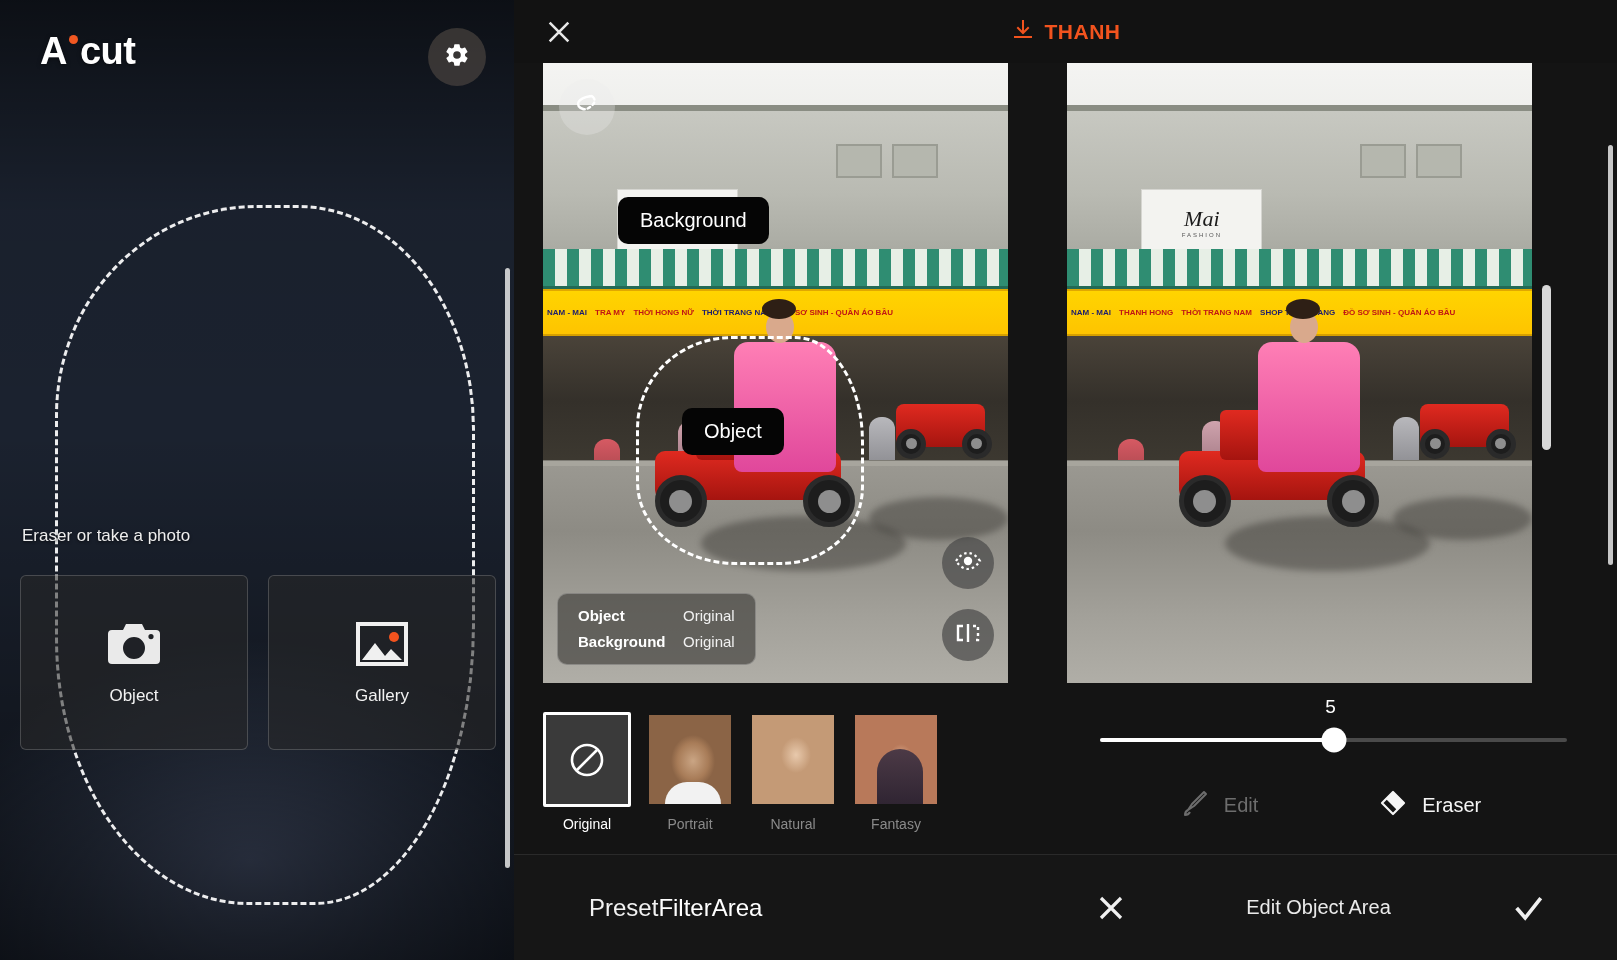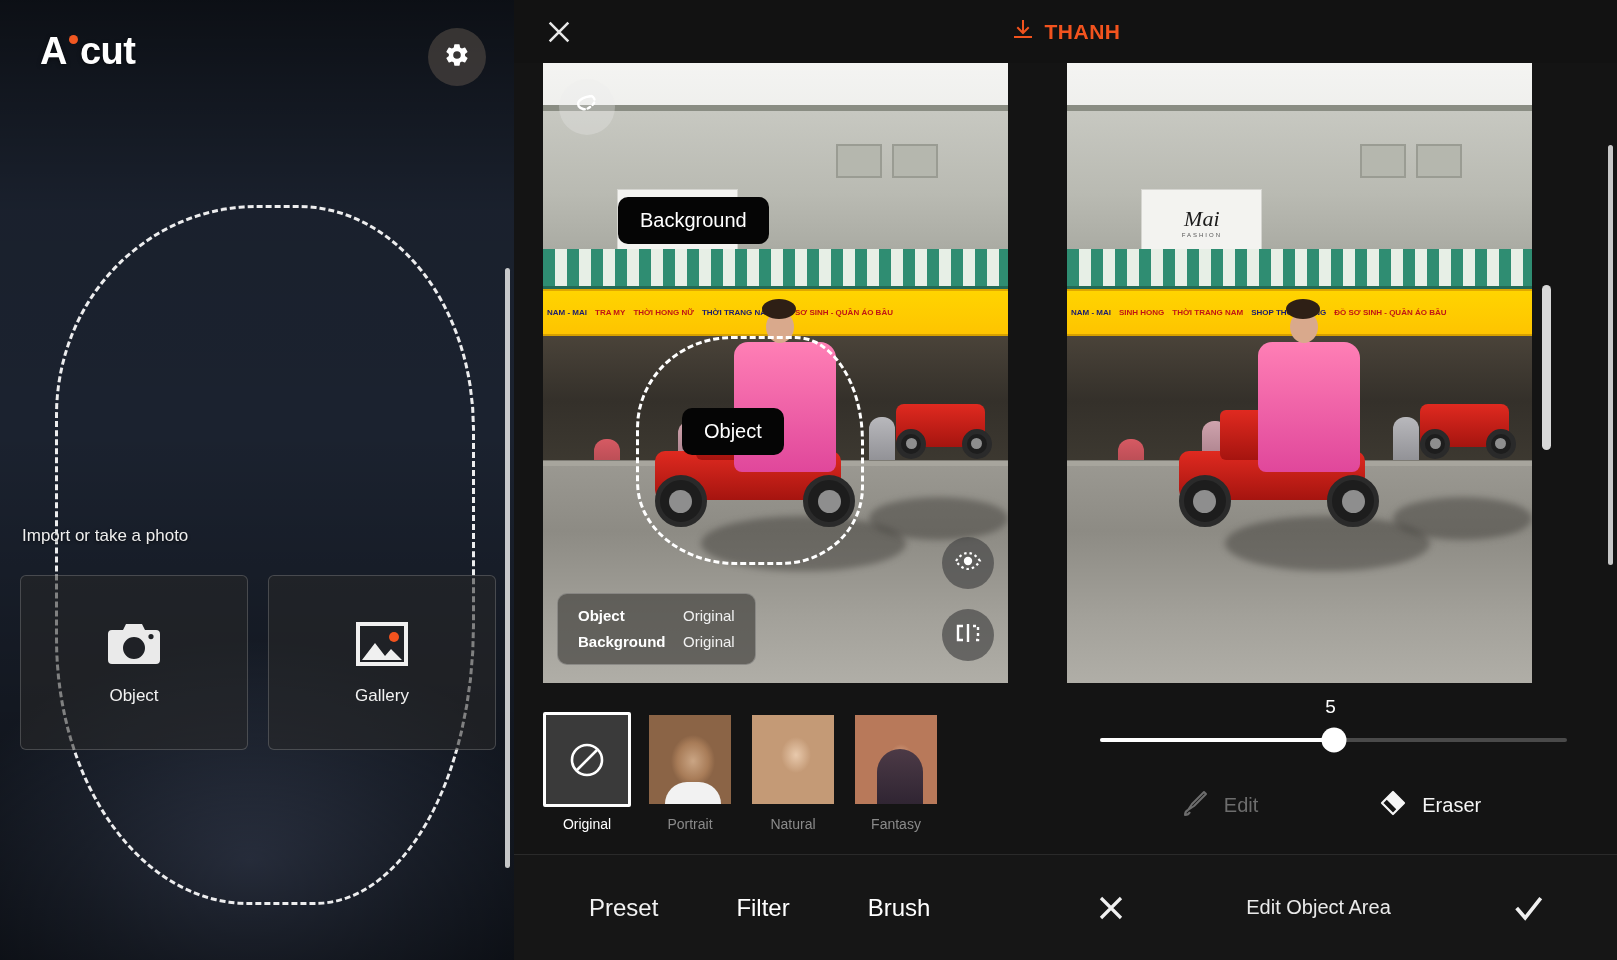--- a/index.html
+++ b/index.html
@@ -296,21 +296,21 @@
   .tool-chip.active .lbl { color: #f5f5f5; }
   .tool-chip svg { width: 30px; height: 30px; }
 
   
   .bottombar {
     position:relative; height: 106px;
     background: #161616;
     border-top: 1px solid #2a2a2a;
     display:flex; align-items:center;
   }
-  .tabs { display:flex; gap: 78px; padding-left: 75px; }
+  .tabs { display:flex; padding-left: 75px; }
   .tab { font-size: 24px; color:#ffffff; }
   .tab.active { color: #f2f2f2; }
   .confirm-group {
     position:absolute; left: 560px; right: 0; top: 0; bottom: 0;
     display:flex; align-items:center;
   }
   .bb-x { width: 30px; height: 30px; margin-left: 22px; }
   .bb-x svg { width:30px; height:30px; stroke:#f0f0f0; stroke-width:2.6; fill:none; }
   .bb-title { flex:1; text-align:center; color:#eaeaea; font-size: 20px; }
   .bb-check { width: 34px; height: 34px; margin-right: 72px; }
@@ -333,21 +333,21 @@
     </div>
 
     <div class="gear-btn">
       <span>
         <svg viewBox="0 0 24 24">
             <path d="M19.4 13a7.8 7.8 0 0 0 .05-1 7.8 7.8 0 0 0-.05-1l2.1-1.6a.5.5 0 0 0 .12-.64l-2-3.46a.5.5 0 0 0-.6-.22l-2.5 1a7.3 7.3 0 0 0-1.7-1l-.38-2.65a.5.5 0 0 0-.5-.43h-4a.5.5 0 0 0-.5.43l-.38 2.65a7.3 7.3 0 0 0-1.7 1l-2.5-1a.5.5 0 0 0-.6.22l-2 3.46a.5.5 0 0 0 .12.64L4.5 11a7.8 7.8 0 0 0 0 2l-2.1 1.6a.5.5 0 0 0-.12.64l2 3.46a.5.5 0 0 0 .6.22l2.5-1a7.3 7.3 0 0 0 1.7 1l.38 2.65a.5.5 0 0 0 .5.43h4a.5.5 0 0 0 .5-.43l.38-2.65a7.3 7.3 0 0 0 1.7-1l2.5 1a.5.5 0 0 0 .6-.22l2-3.46a.5.5 0 0 0-.12-.64zM12 15.5A3.5 3.5 0 1 1 15.5 12 3.5 3.5 0 0 1 12 15.5z"></path>
           </svg>
       </span>
     </div>
 
-    <div class="import-label">Import or take a photo</div>
+    <div class="import-label">Eraser or take a photo</div>
 
     <div class="pick-row">
       <div class="pick-card">
         <span>
           <svg viewBox="0 0 56 48" fill="#eaeaea">
               <path d="M20 4h16l3 6h11a4 4 0 0 1 4 4v26a4 4 0 0 1-4 4H6a4 4 0 0 1-4-4V14a4 4 0 0 1 4-4h11zM28 17a11 11 0 1 0 11 11 11 11 0 0 0-11-11zm17-3a2.6 2.6 0 1 0 2.6 2.6A2.6 2.6 0 0 0 45 14z"></path>
             </svg>
         </span>
         <span class="lbl">Object</span>
       </div>
@@ -482,21 +482,21 @@
           <div class="roofline"></div>
           <div class="vent" style="left:63%; top:13%;"></div>
           <div class="vent" style="left:75%; top:13%;"></div>
           <div class="signboard">
             <div class="mai">Mai</div>
             <div class="sub">FASHION</div>
           </div>
           <div class="awning"></div>
           <div class="banner">
             <span class="dark">NAM - MAI</span>
-            <span>SINH HONG</span>
+            <span>THANH HONG</span>
             <span>THỜI TRANG NAM</span>
             <span class="dark">SHOP THỜI TRANG</span>
             <span>ĐỒ SƠ SINH - QUẦN ÁO BẦU</span>
           </div>
           <div class="shopdark"></div>
           <div class="mann" style="left:29%; bottom:31%; height:70px; background:linear-gradient(#cfa3ad,#8d6470);"></div>
           <div class="mann" style="left:47%; bottom:31%; height:86px; background:linear-gradient(#f0d84a,#c9a92c);"></div>
           <div class="mann" style="left:70%; bottom:31%; height:74px; background:linear-gradient(#b8b8bc,#77777c);"></div>
           <div class="mann" style="left:11%; bottom:30%; height:58px; background:linear-gradient(#d65a63,#8f3a41);"></div>
           <div class="kerb"></div>
@@ -582,21 +582,21 @@
             <span class="lbl">Eraser</span>
           </div>
         </div>
       </div>
     </div>
 
     <div class="bottombar">
       <div class="tabs">
         <div class="tab active">Preset</div>
         <div class="tab">Filter</div>
-        <div class="tab">Brush</div>
+        <div class="tab">Area</div>
       </div>
       <div class="confirm-group">
         <div class="bb-x">
           <span>
             <svg viewBox="0 0 24 24">
                 <path d="M4 4 L20 20 M20 4 L4 20"></path>
               </svg>
           </span>
         </div>
         <div class="bb-title">Edit Object Area</div>

